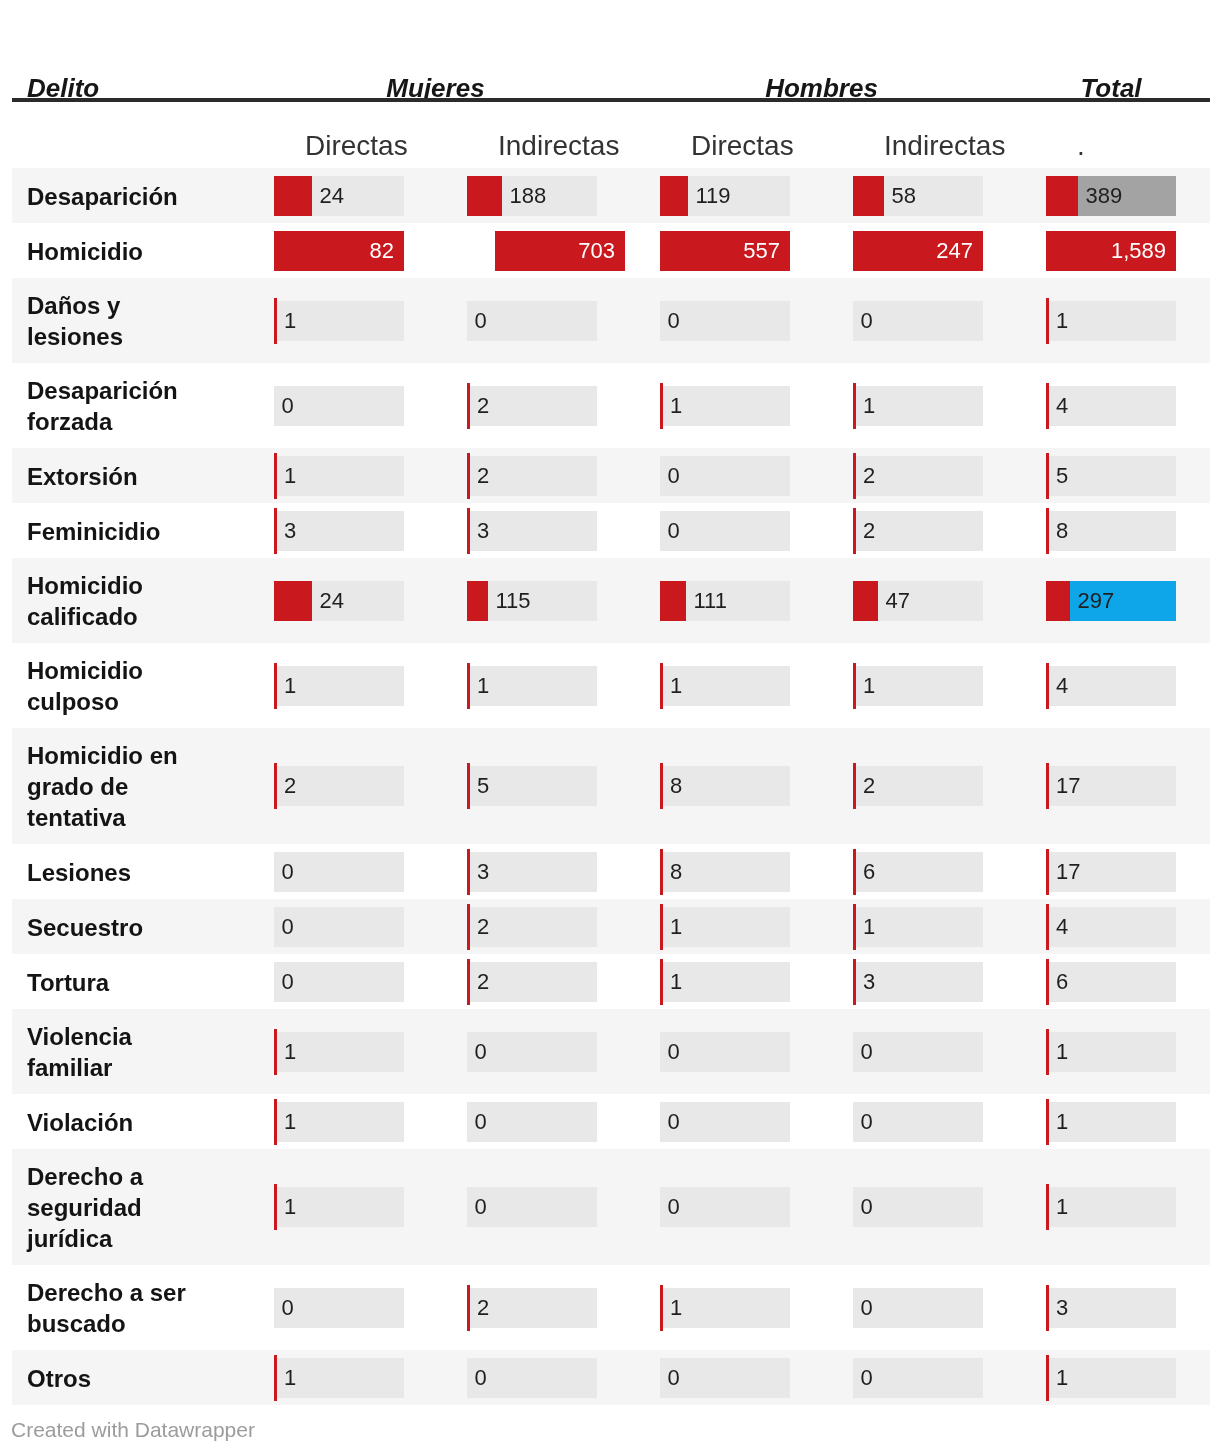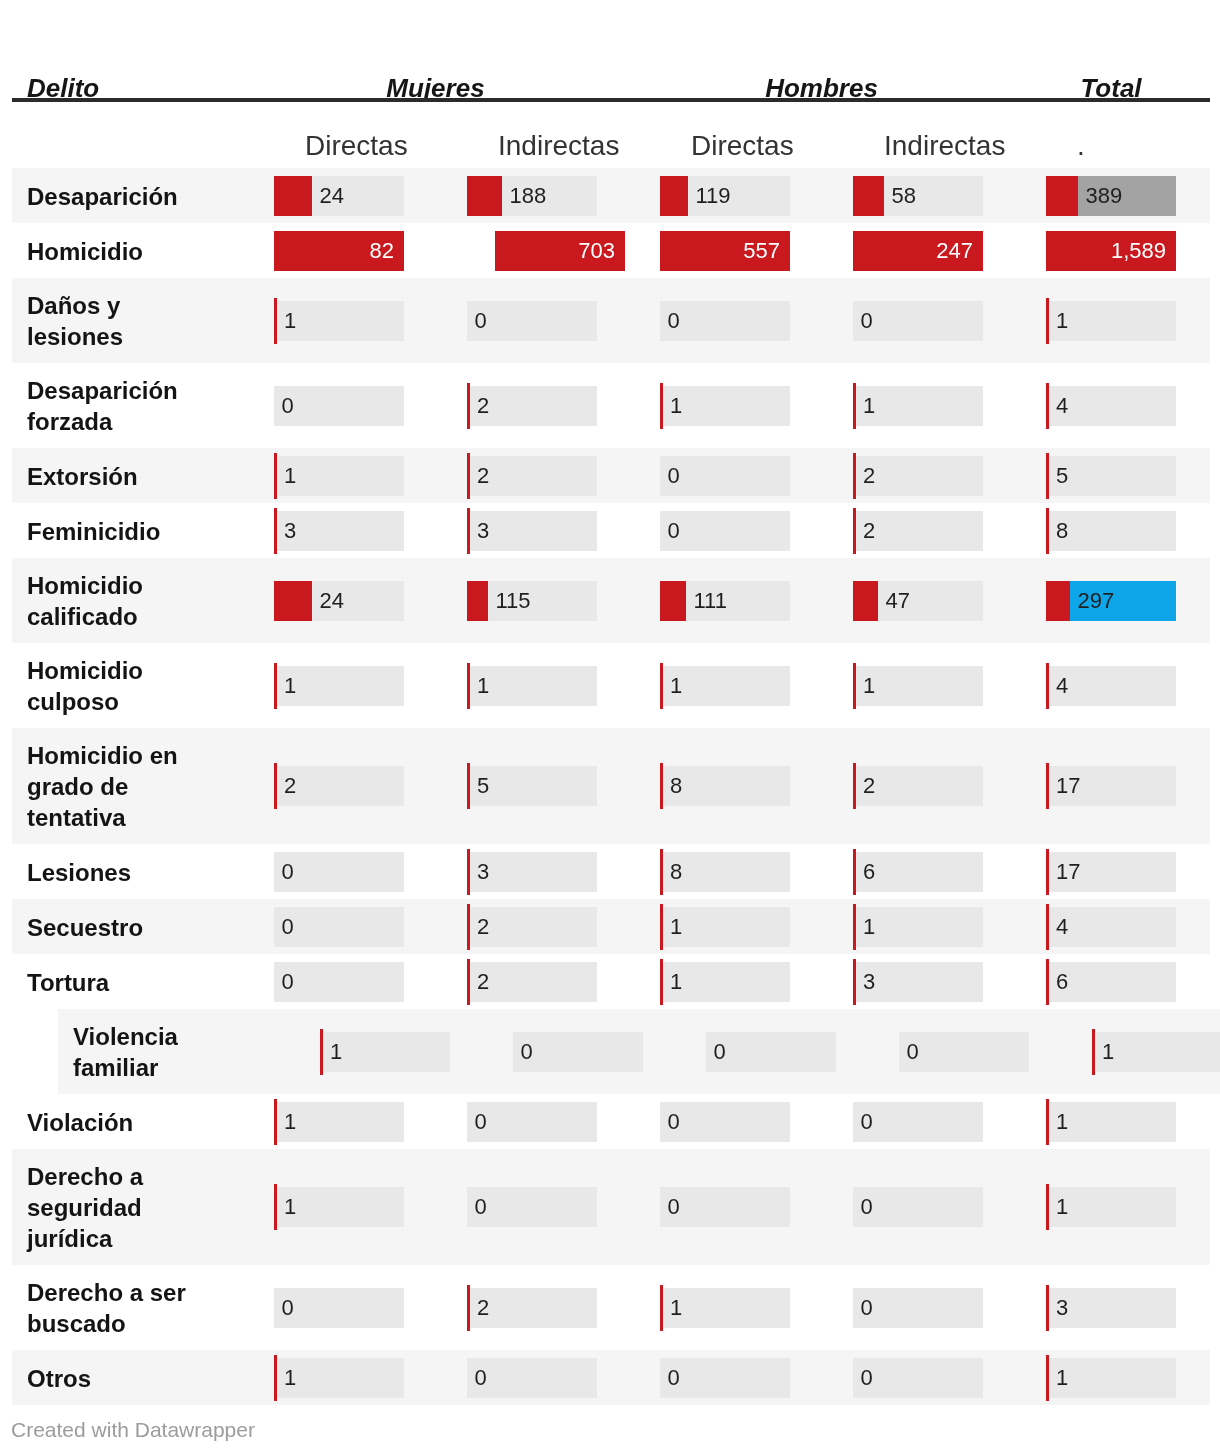--- a/index.html
+++ b/index.html
@@ -330,21 +330,21 @@
         </div>
         <div class="cell" style="left: 853px; background: rgb(232, 232, 232);">
           <div class="tick" style="background: rgb(201, 24, 30);"></div>
           <div class="num" style="left: 10px;">3</div>
         </div>
         <div class="cell" style="left: 1046px; background: rgb(232, 232, 232);">
           <div class="tick" style="background: rgb(201, 24, 30);"></div>
           <div class="num" style="left: 10px;">6</div>
         </div>
       </div>
-      <div class="row odd" style="height: 85px; margin-left: 46px;">
+      <div class="row odd" style="height: 85px;">
         <div class="band"></div>
         <div class="rowlabel">Violencia
 familiar</div>
         <div class="cell" style="left: 274px; background: rgb(232, 232, 232);">
           <div class="tick" style="background: rgb(201, 24, 30);"></div>
           <div class="num" style="left: 10px;">1</div>
         </div>
         <div class="cell" style="left: 467px; background: rgb(232, 232, 232);">
           <div class="num" style="left: 7.5px;">0</div>
         </div>

